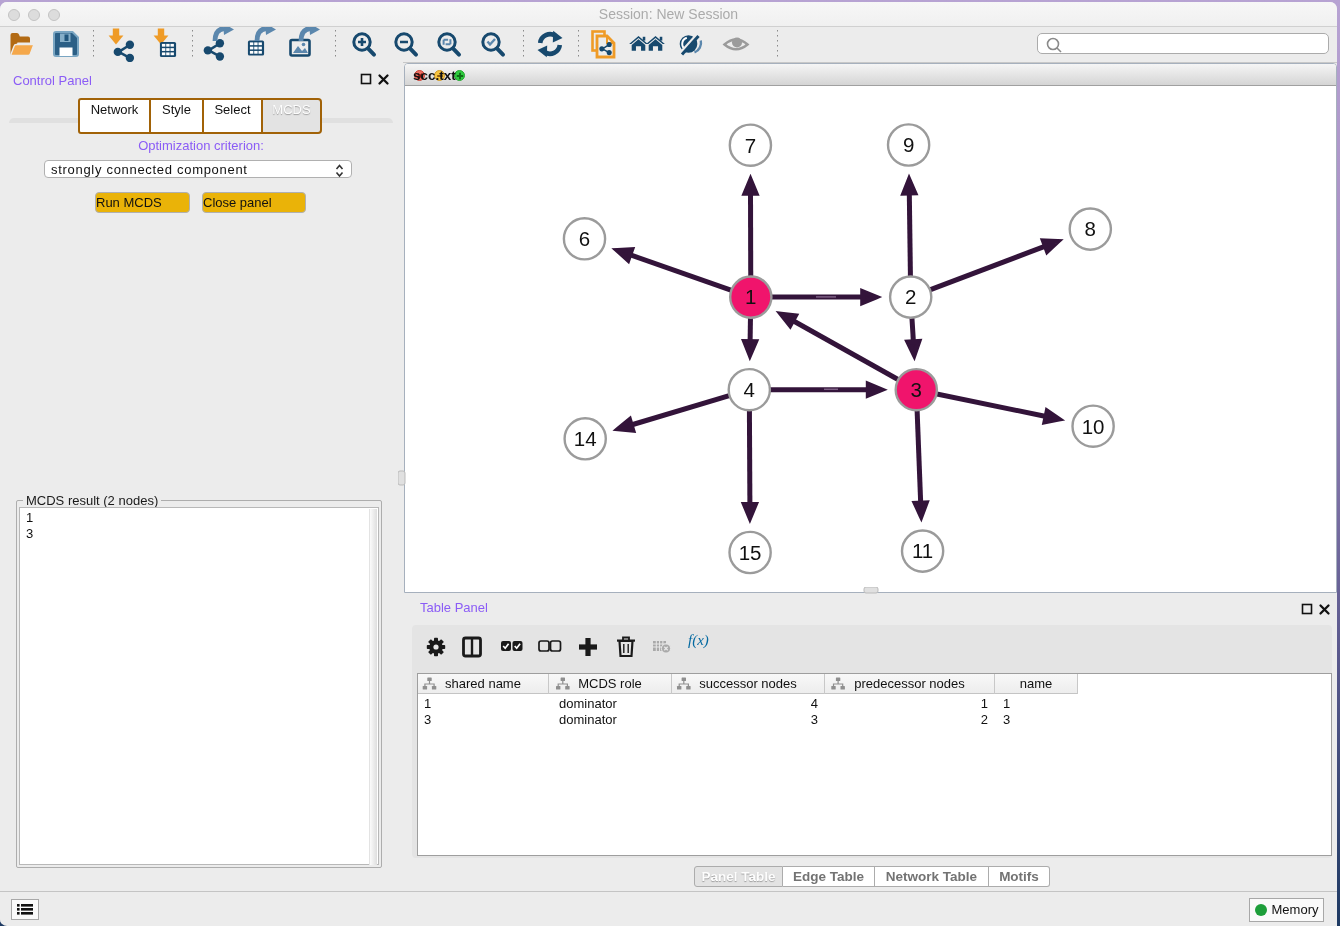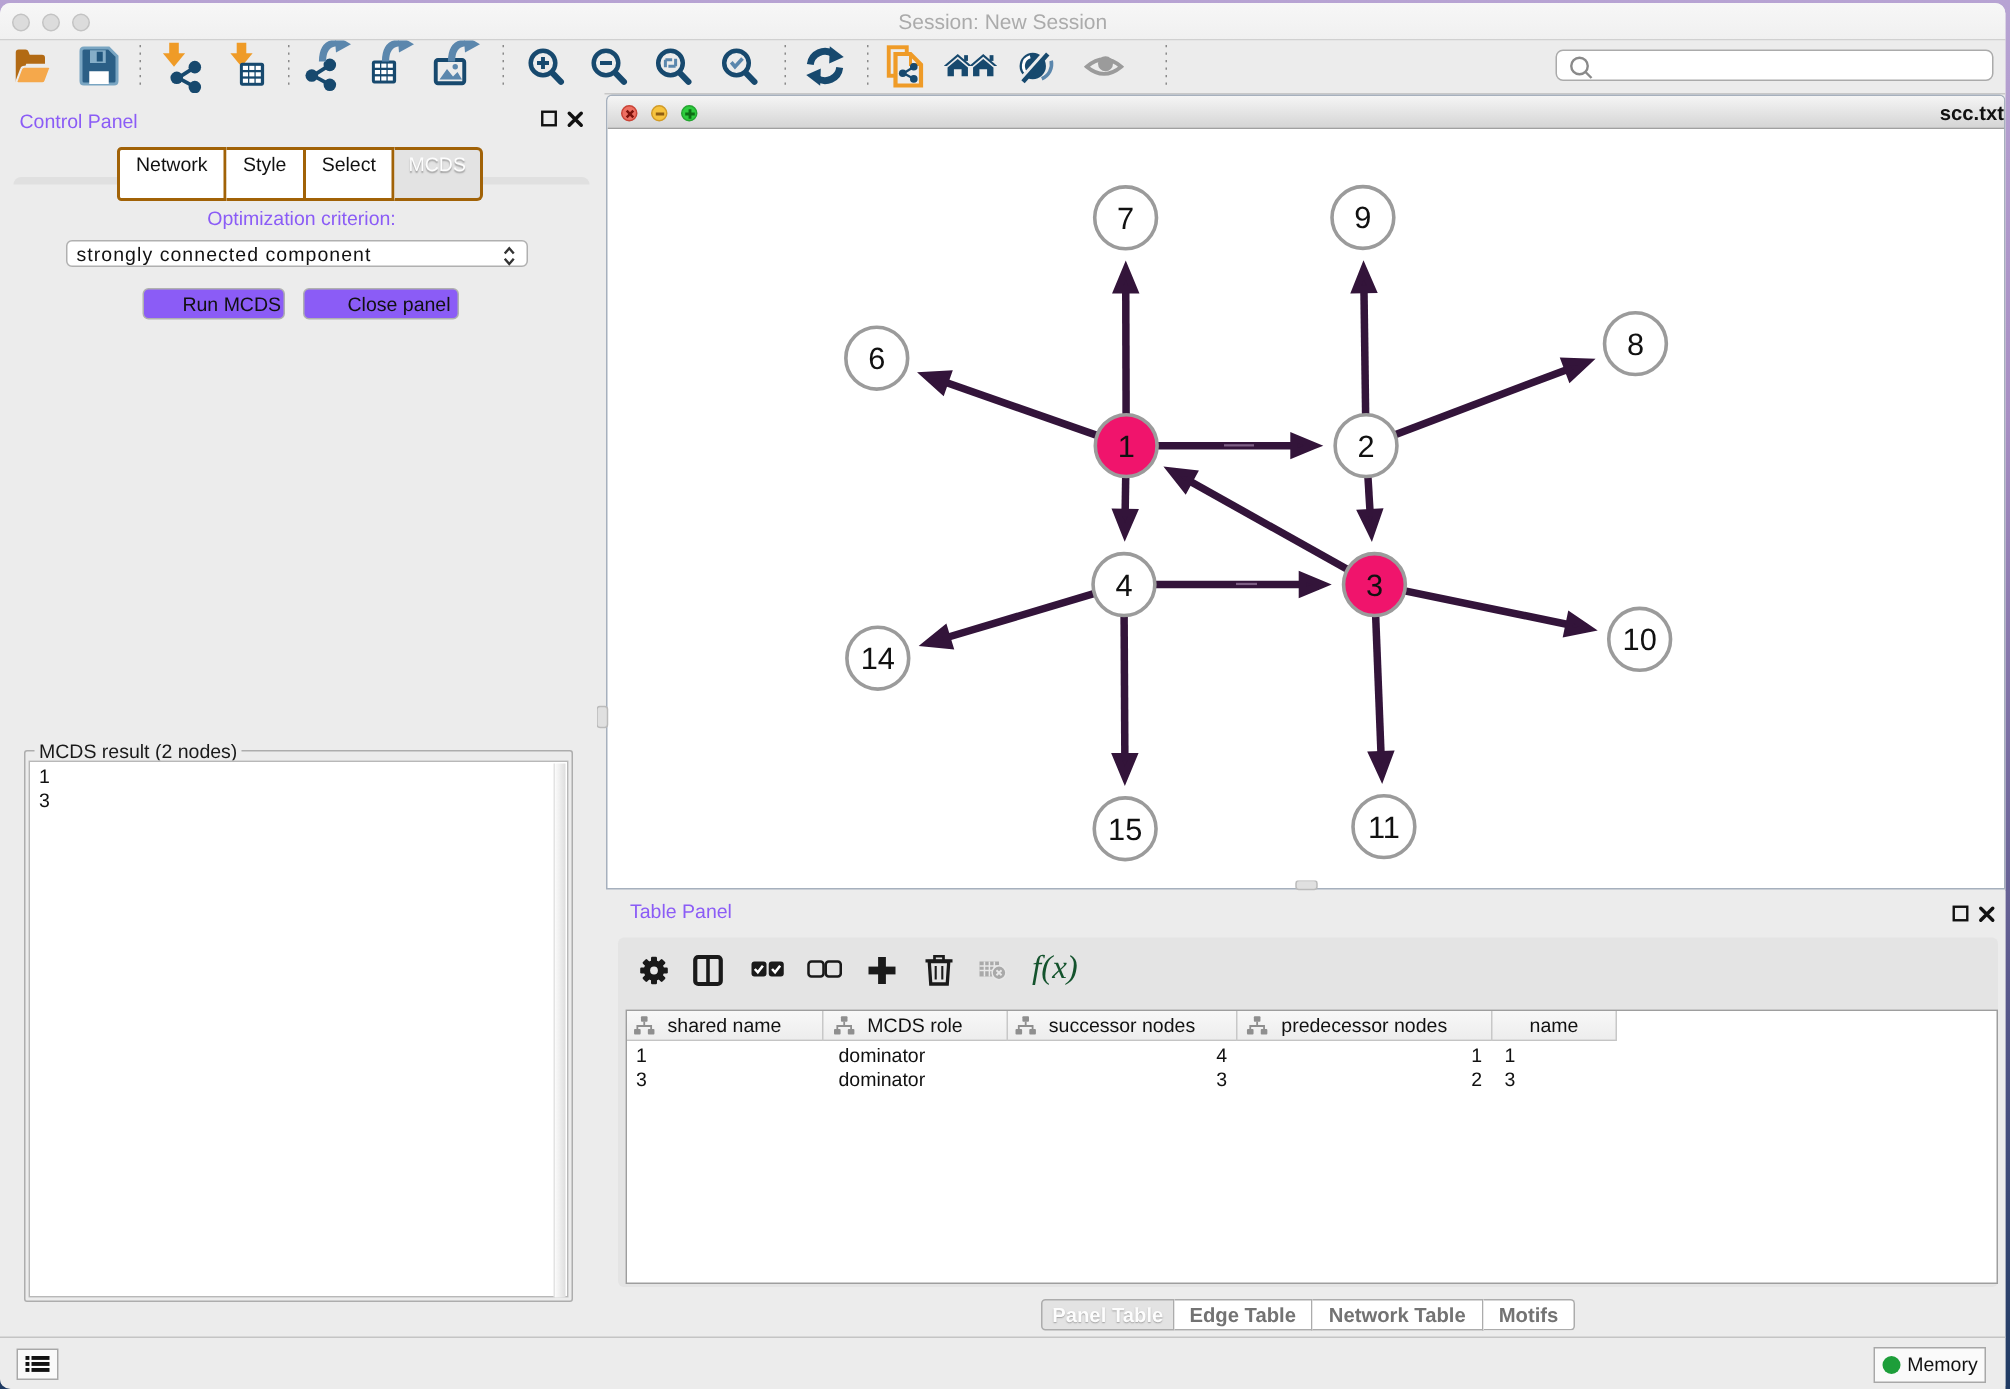--- a/index.html
+++ b/index.html
@@ -19,34 +19,34 @@
 .panel-l { position:absolute; left:0; top:60px; width:403px; height:829px; background:#ececec; }
 .ph { font-size:13px; color:#8b5cf6; }
 .tabs { position:absolute; top:36px; left:78px; height:21px; }
 .tab { position:absolute; top:0; height:36px; background:#fff; border:2px solid #a16207;
   font-size:13px; color:#111; text-align:center; line-height:19px; }
 .content { position:absolute; left:9px; top:56px; width:384px; height:822px;
   background:#ececec; border-radius:0 6px 0 0; }
 .cband { position:absolute; left:0; top:0; width:100%; height:5px; background:#e0e0e0; border-radius:6px 6px 0 0; }
 .combo { position:absolute; left:35px; top:42px; width:308px; height:18px; letter-spacing:0.7px; background:#fff;
   border:1px solid #b0b0b0; border-radius:4px; font-size:13px; color:#111; line-height:17px; padding-left:6px; }
-.btn { position:absolute; top:74px; height:21px; background:#8b5cf6; border:1px solid #b0b0b0;
-  border-radius:4px; font-size:13px; color:#111; text-align:center; line-height:19px;padding-left:24px; }
+.btn { position:absolute; top:74px; height:21px; background:#eab308; border:1px solid #b0b0b0;
+  border-radius:4px; font-size:13px; color:#111; text-align:left; line-height:19px; }
 .fieldset { position:absolute; left:7px; top:382px; width:366px; height:368px;
   border:1px solid #adadad; border-radius:2px; }
 .legend { position:absolute; left:6px; top:-8px; background:#ececec; padding:0 3px; font-size:13px; color:#1a1a1a; }
 .resultbox { position:absolute; left:2px; top:6px; width:360px; height:358px; background:#fff;
   border:1px solid #b8b8b8; font-size:13px; color:#111; line-height:16px; padding:2px 0 0 6px; }
 .rscroll { position:absolute; right:1px; top:1px; width:8px; height:356px;
   background:linear-gradient(90deg,#fbfbfb,#dedede); border-left:1px solid #e3e3e3; }
 .netwin { position:absolute; left:404px; top:61px; width:933px; height:530px;
   background:#fff; border:1px solid #a6b0bd; border-radius:4px 4px 0 0; overflow:hidden; }
 .nettitle { position:absolute; left:0; top:0; width:100%; height:22px;
   background:linear-gradient(#f5f5f5,#d5d5d5); border-bottom:1px solid #a0a0a0; }
-.nt-title { position:absolute; width:100%; top:4px; text-align:right; font-size:13.5px; color:#111; font-weight:bold; padding-left:8px; }
+.nt-title { position:absolute; width:100%; top:4px; text-align:left; font-size:13.5px; color:#111; font-weight:bold; padding-left:8px; }
 .light { position:absolute; top:6px; width:11px; height:11px; border-radius:50%; }
 .light svg { display:block; }
 .listbtn svg, .search svg { display:block; }
 .tablepanel { position:absolute; left:404px; top:592px; width:933px; height:297px; background:#ececec; }
 .tbl { position:absolute; left:13px; top:79px; width:915px; height:183px; background:#fff; border:1px solid #9e9e9e; }
 .thead { position:absolute; left:0; top:0; width:660px; height:20px;
   background:linear-gradient(#f8f8f8,#ededed); border-bottom:1px solid #c4c4c4; }
 .th { position:absolute; top:0; height:20px; font-size:13px; color:#111; text-align:center; line-height:20px; border-right:1px solid #c8c8c8; }
 .td { position:absolute; font-size:13px; color:#111; height:16px; line-height:16px; }
 .btabs { position:absolute; top:272px; left:290px; height:21px; }
@@ -385,21 +385,21 @@
               <line x1="-1.4" y1="-5" x2="-1.4" y2="5"></line>
               <line x1="1.9" y1="-5" x2="1.9" y2="5"></line>
             </g>
 <circle cx="5" cy="2.5" r="4.6" fill="#a9a9a9" stroke="#e8e8e8" stroke-width="1"></circle>
 <path d="M 3.3 0.8 L 6.7 4.2 M 6.7 0.8 L 3.3 4.2" stroke="#e8e8e8" stroke-width="1.3"></path>
           </g>
         </g>
       </svg>
 
     <div style="position:absolute;left:282px;top:633px;font-size:21px;color:#a9a9a9;font-family:'Liberation Serif',serif;font-style:italic"></div>
-    <div class="fx" style="position:absolute;left:284px;top:38px;font-size:22px;color:#14532d;font-family:'Liberation Serif',serif;font-style:italic">f(x)</div>
+    <div class="fx" style="position:absolute;left:284px;top:38px;font-size:15px;color:#0369a1;font-family:'Liberation Serif',serif;font-style:italic">f(x)</div>
     <div class="tbl">
       <div class="thead">
         <svg width="660" height="20" style="position:absolute;left:0;top:0">
             <g transform="translate(11.5,10)" fill="#8f8f8f">
 <rect x="-2.2" y="-6.5" width="4.4" height="3.6" rx="0.6"></rect>
 <rect x="-6.8" y="2" width="4.4" height="3.6" rx="0.6"></rect>
 <rect x="2.4" y="2" width="4.4" height="3.6" rx="0.6"></rect>
 <path d="M 0 -3 L 0 0 M -4.6 2 L -4.6 0 L 4.6 0 L 4.6 2" stroke="#8f8f8f" stroke-width="1.2" fill="none"></path>
             </g>
             <g transform="translate(144.8,10)" fill="#8f8f8f">

